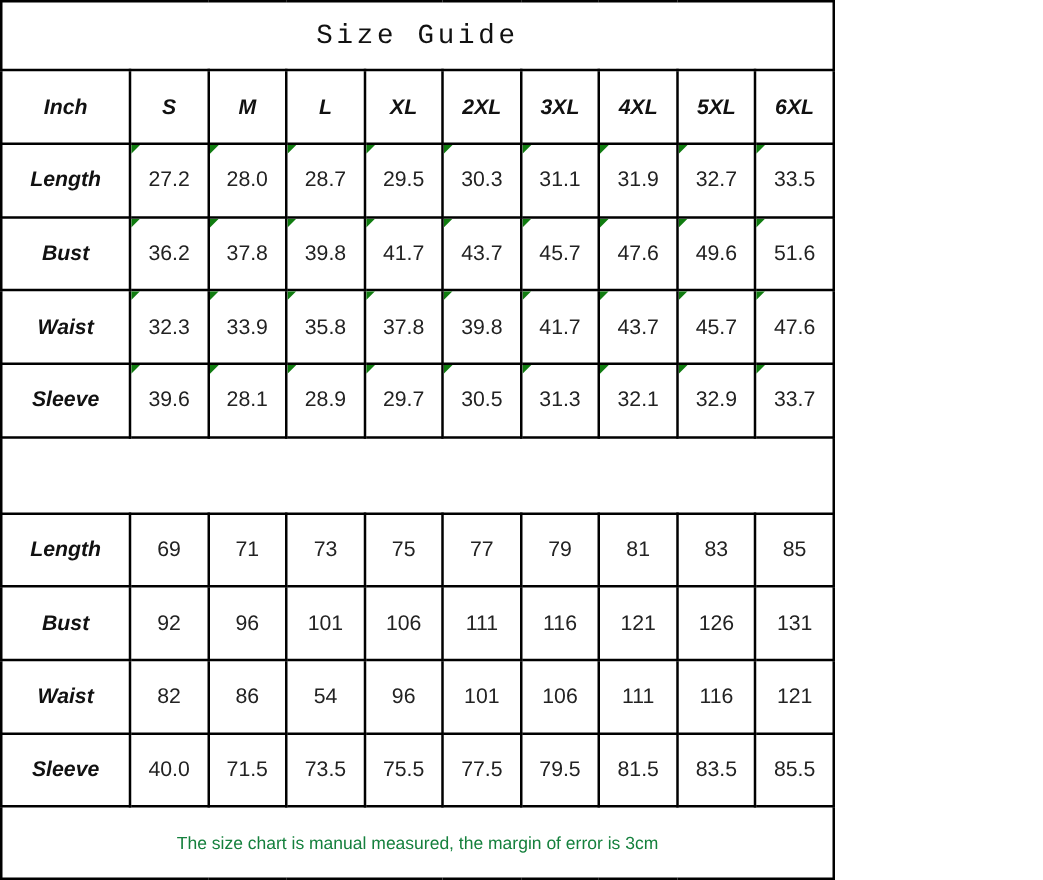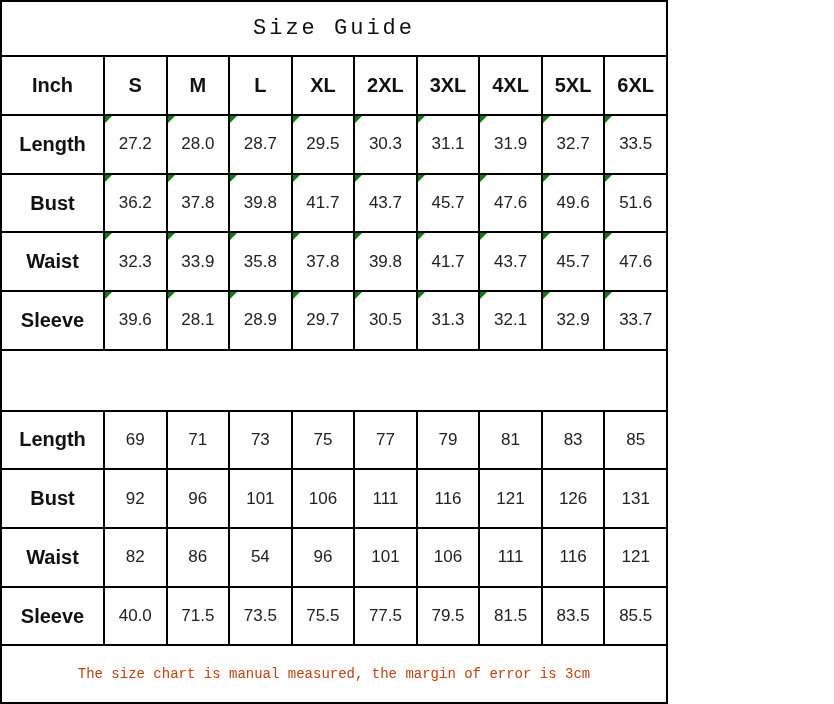--- a/index.html
+++ b/index.html
@@ -25,26 +25,26 @@
     font-size: 22px;
     letter-spacing: 3px;
     color: #111111;
     font-weight: normal;
   }
   tr.hrow { height: 54px; }
   tr.drow { height: 54px; }
   tr.gap-row { height: 56px; }
   tr.note-row { height: 53px; }
   td.note {
-    font-family: Liberation Mono, monospace;
+    font-family: Liberation Sans, sans-serif;
     font-size: 14px;
     letter-spacing: 0px;
-    color: #c2410c;
+    color: #15803d;
   }
-  td.lbl { font-weight: bold; font-size: 20px; color: #111111; }
+  td.lbl { font-weight: bold; font-size: 17px; color: #111111; font-style: italic; }
   td.val { font-weight: normal; font-size: 17px; color: #222222; position: relative; }
   td.mark::before {
     content: "";
     position: absolute;
     top: 0; left: 0;
     width: 0; height: 0;
     border-top: 7px solid var(--tri);
     border-right: 7px solid transparent;
   }
 </style>

